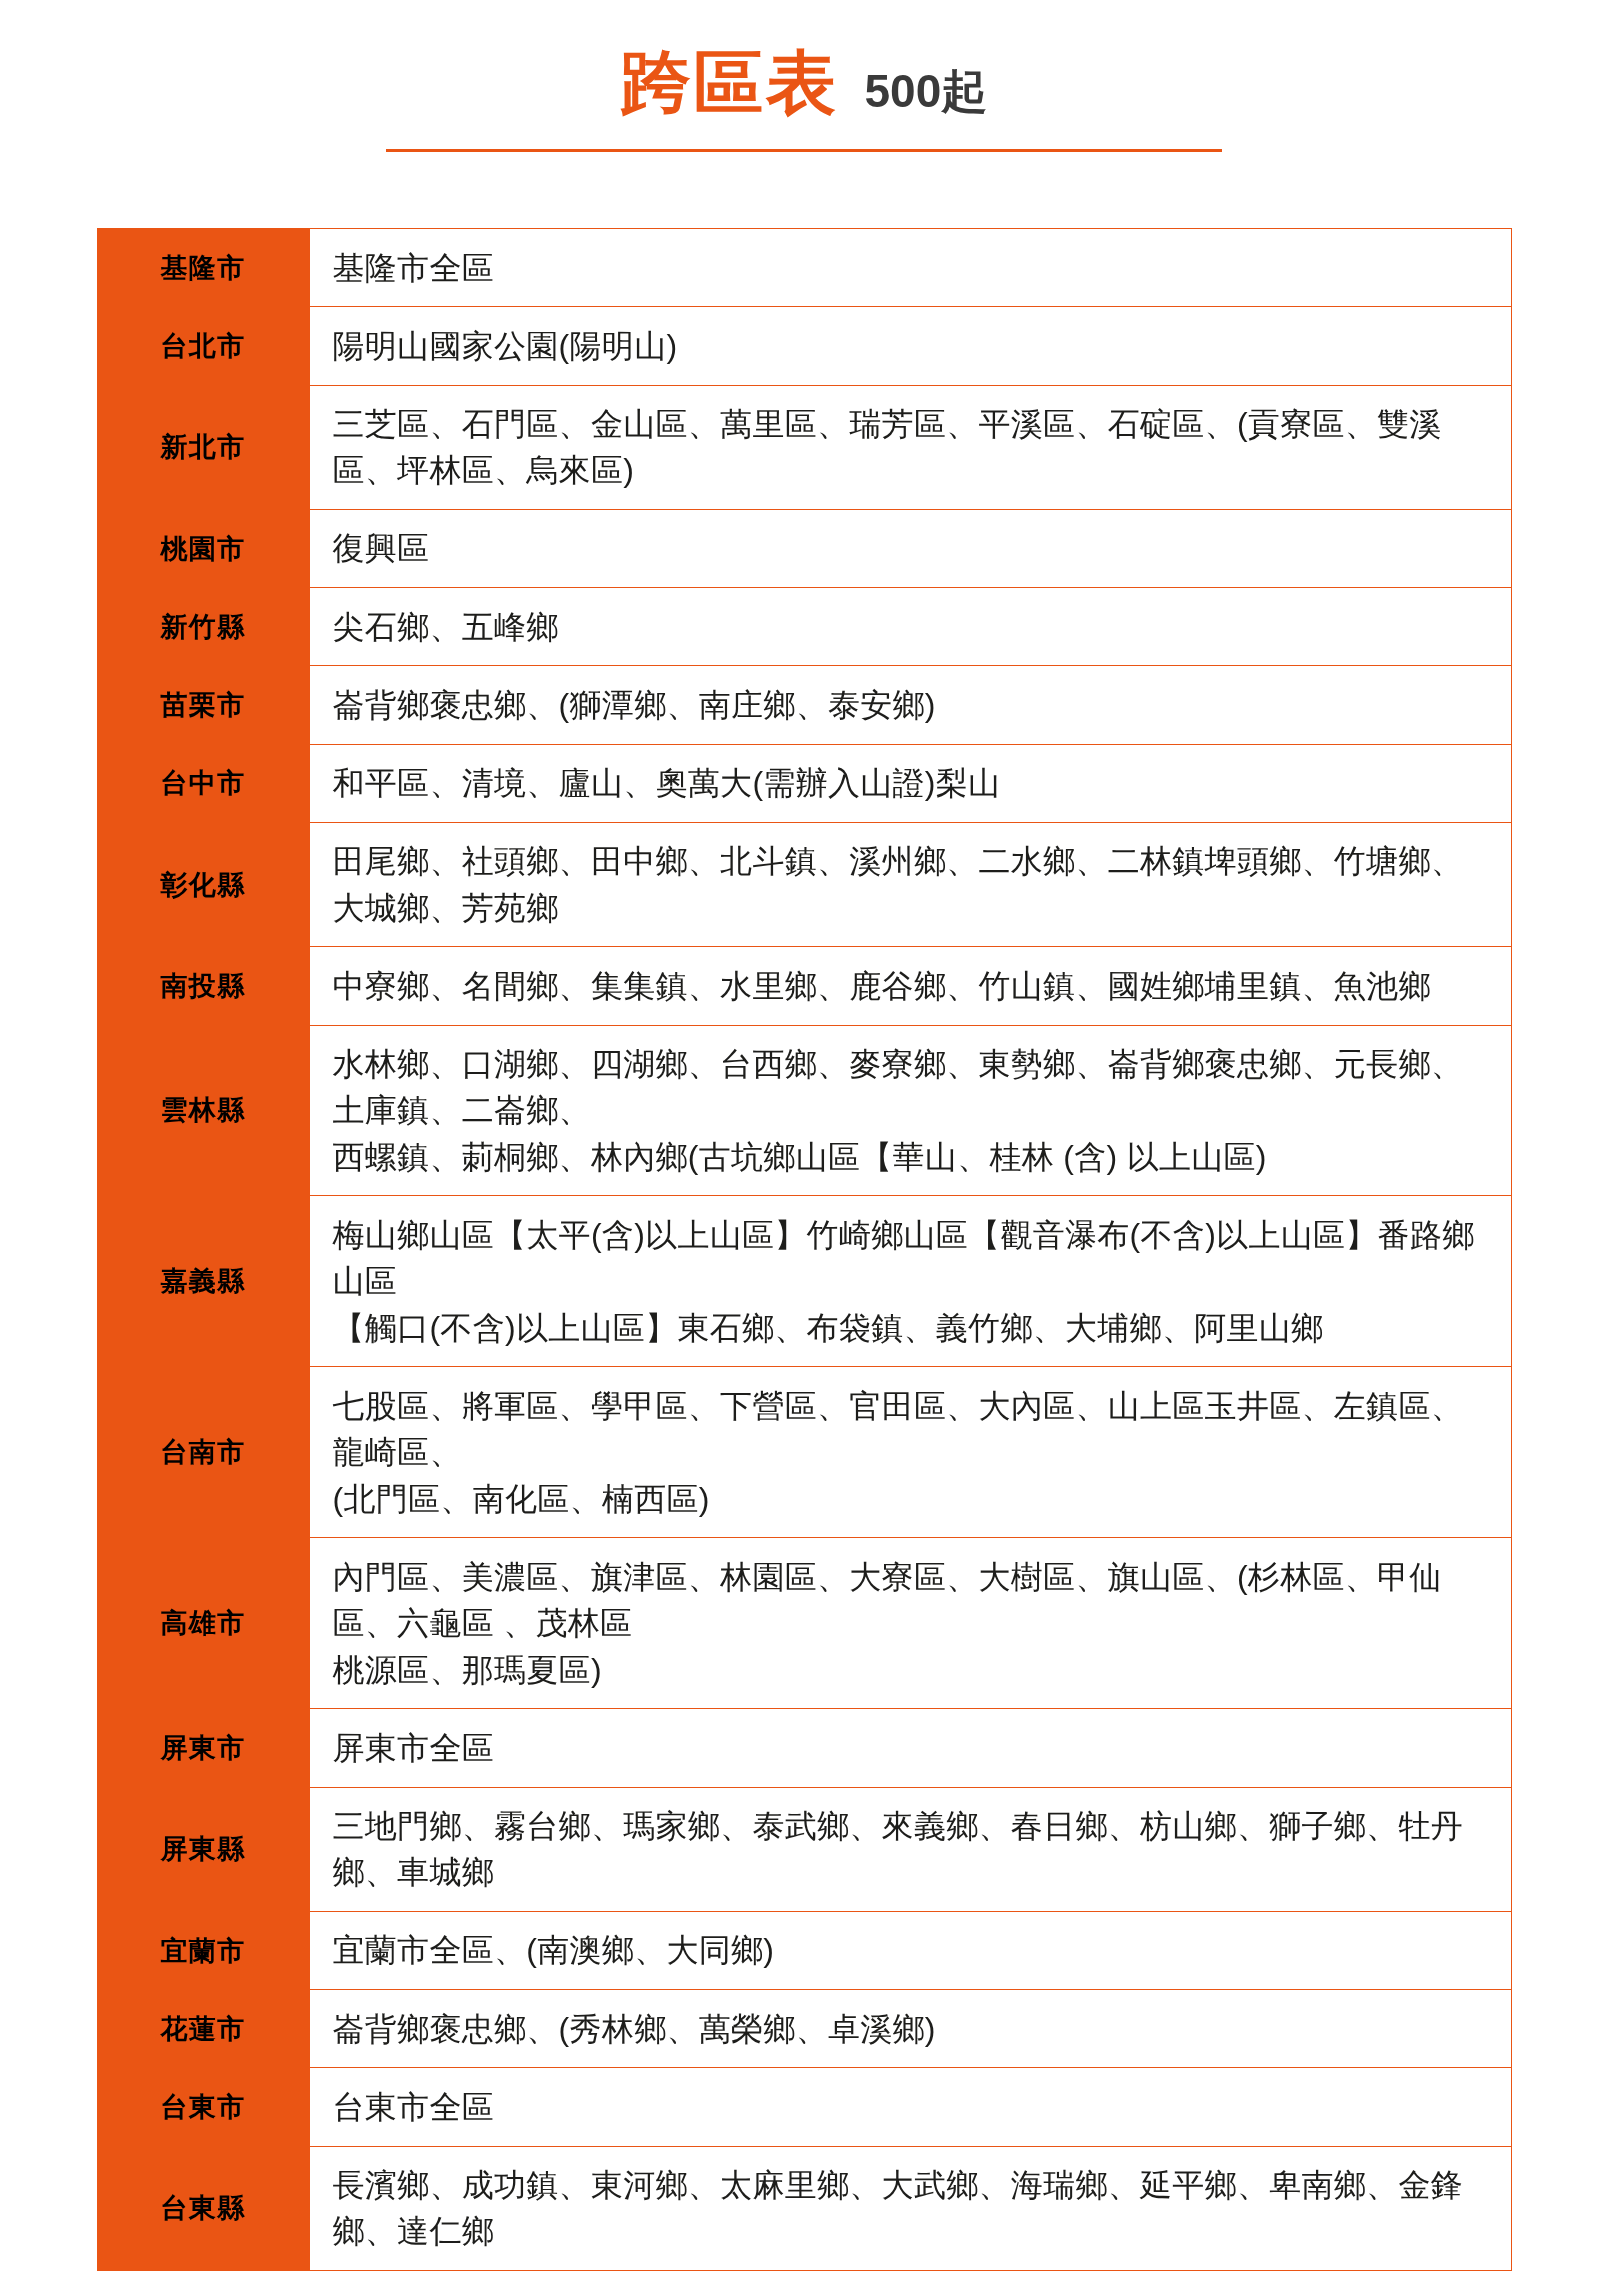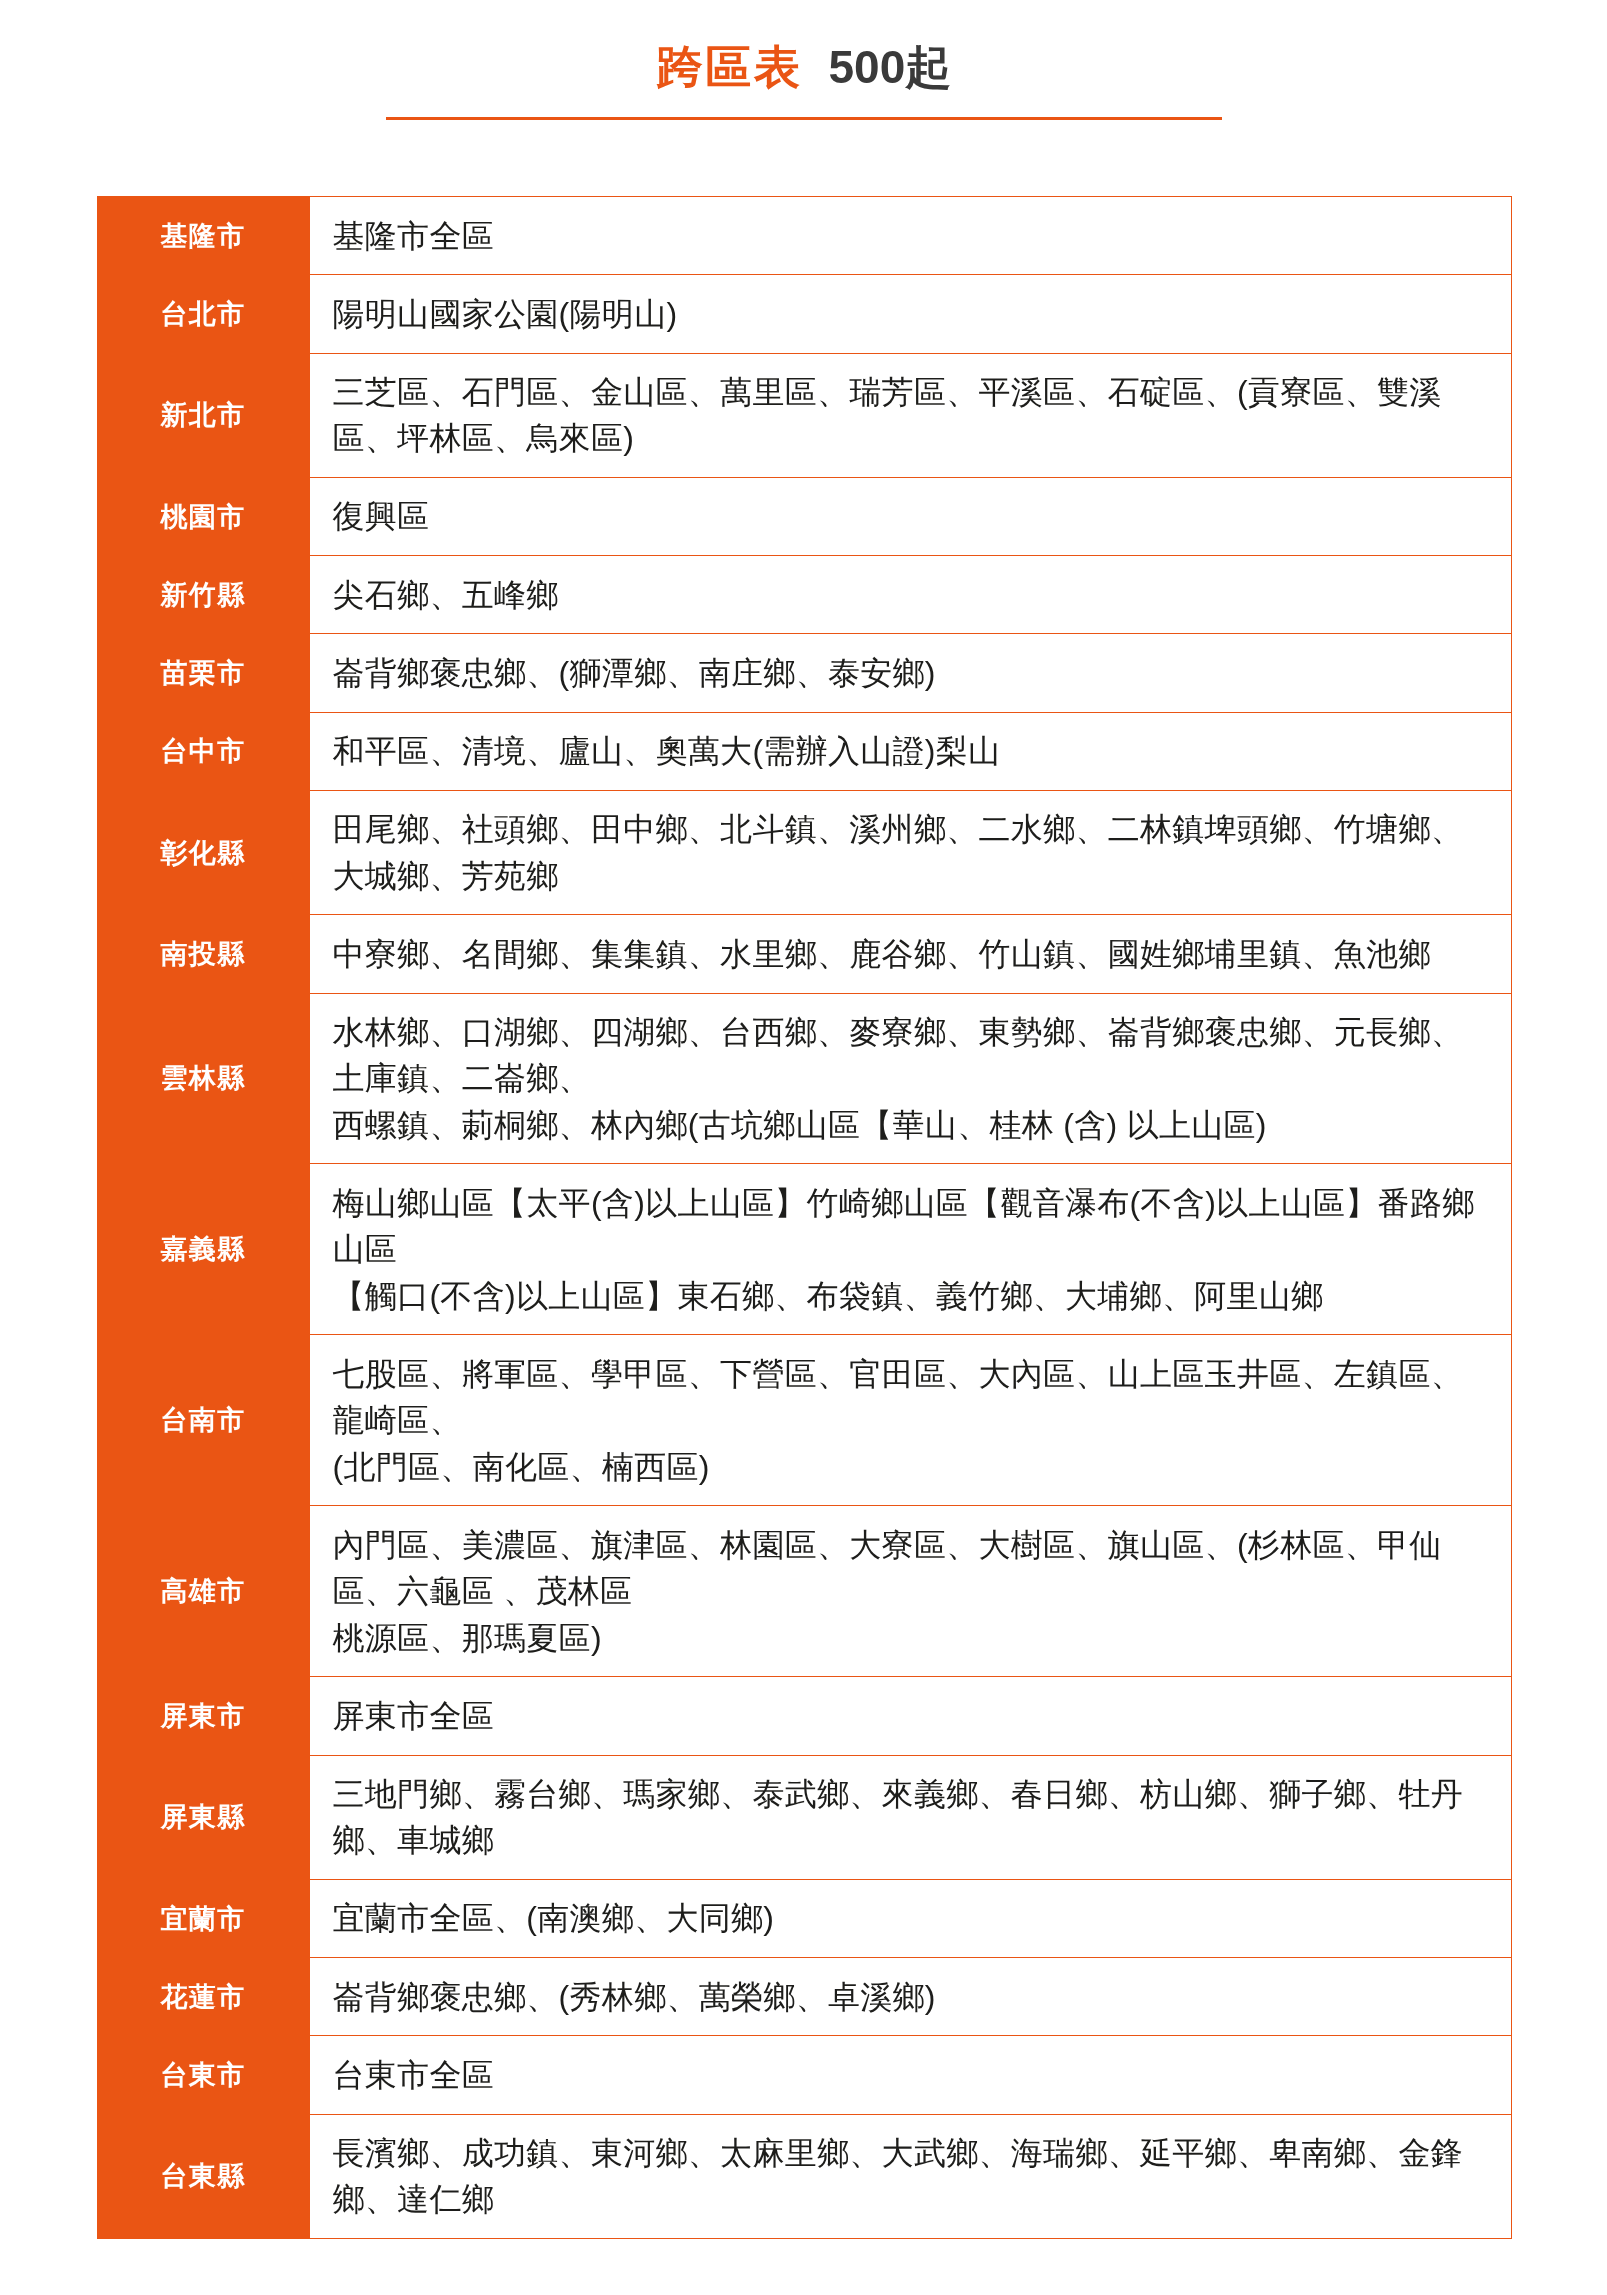--- a/index.html
+++ b/index.html
@@ -24,21 +24,21 @@
   
   .header {
     padding-top: 37px;
     text-align: center;
   }
   .title-line {
     display: inline-block;
     white-space: nowrap;
   }
   .title-main {
-    font-size: 46px;
+    font-size: 70px;
     font-weight: bold;
     color: #ea5514;
     letter-spacing: 2.6px;
     vertical-align: baseline;
   }
   .title-sub {
     font-size: 46px;
     font-weight: bold;
     color: #3a3a3a;
     margin-left: 26px;
@@ -62,21 +62,21 @@
     table-layout: fixed;
   }
   table.zone-table td {
     border: 1.9px solid #ea5514;
     vertical-align: middle;
     box-sizing: border-box;
   }
   td.city {
     width: 212px;
     background: #ea5514;
-    color: #ffffff;
+    color: #000000;
     text-align: center;
     font-size: 27px;
     font-weight: bold;
     letter-spacing: 1.3px;
     padding: 14px 15px;
   }
   td.areas {
     background: #ffffff;
     color: #1d1d1b;
     font-size: 32px;

